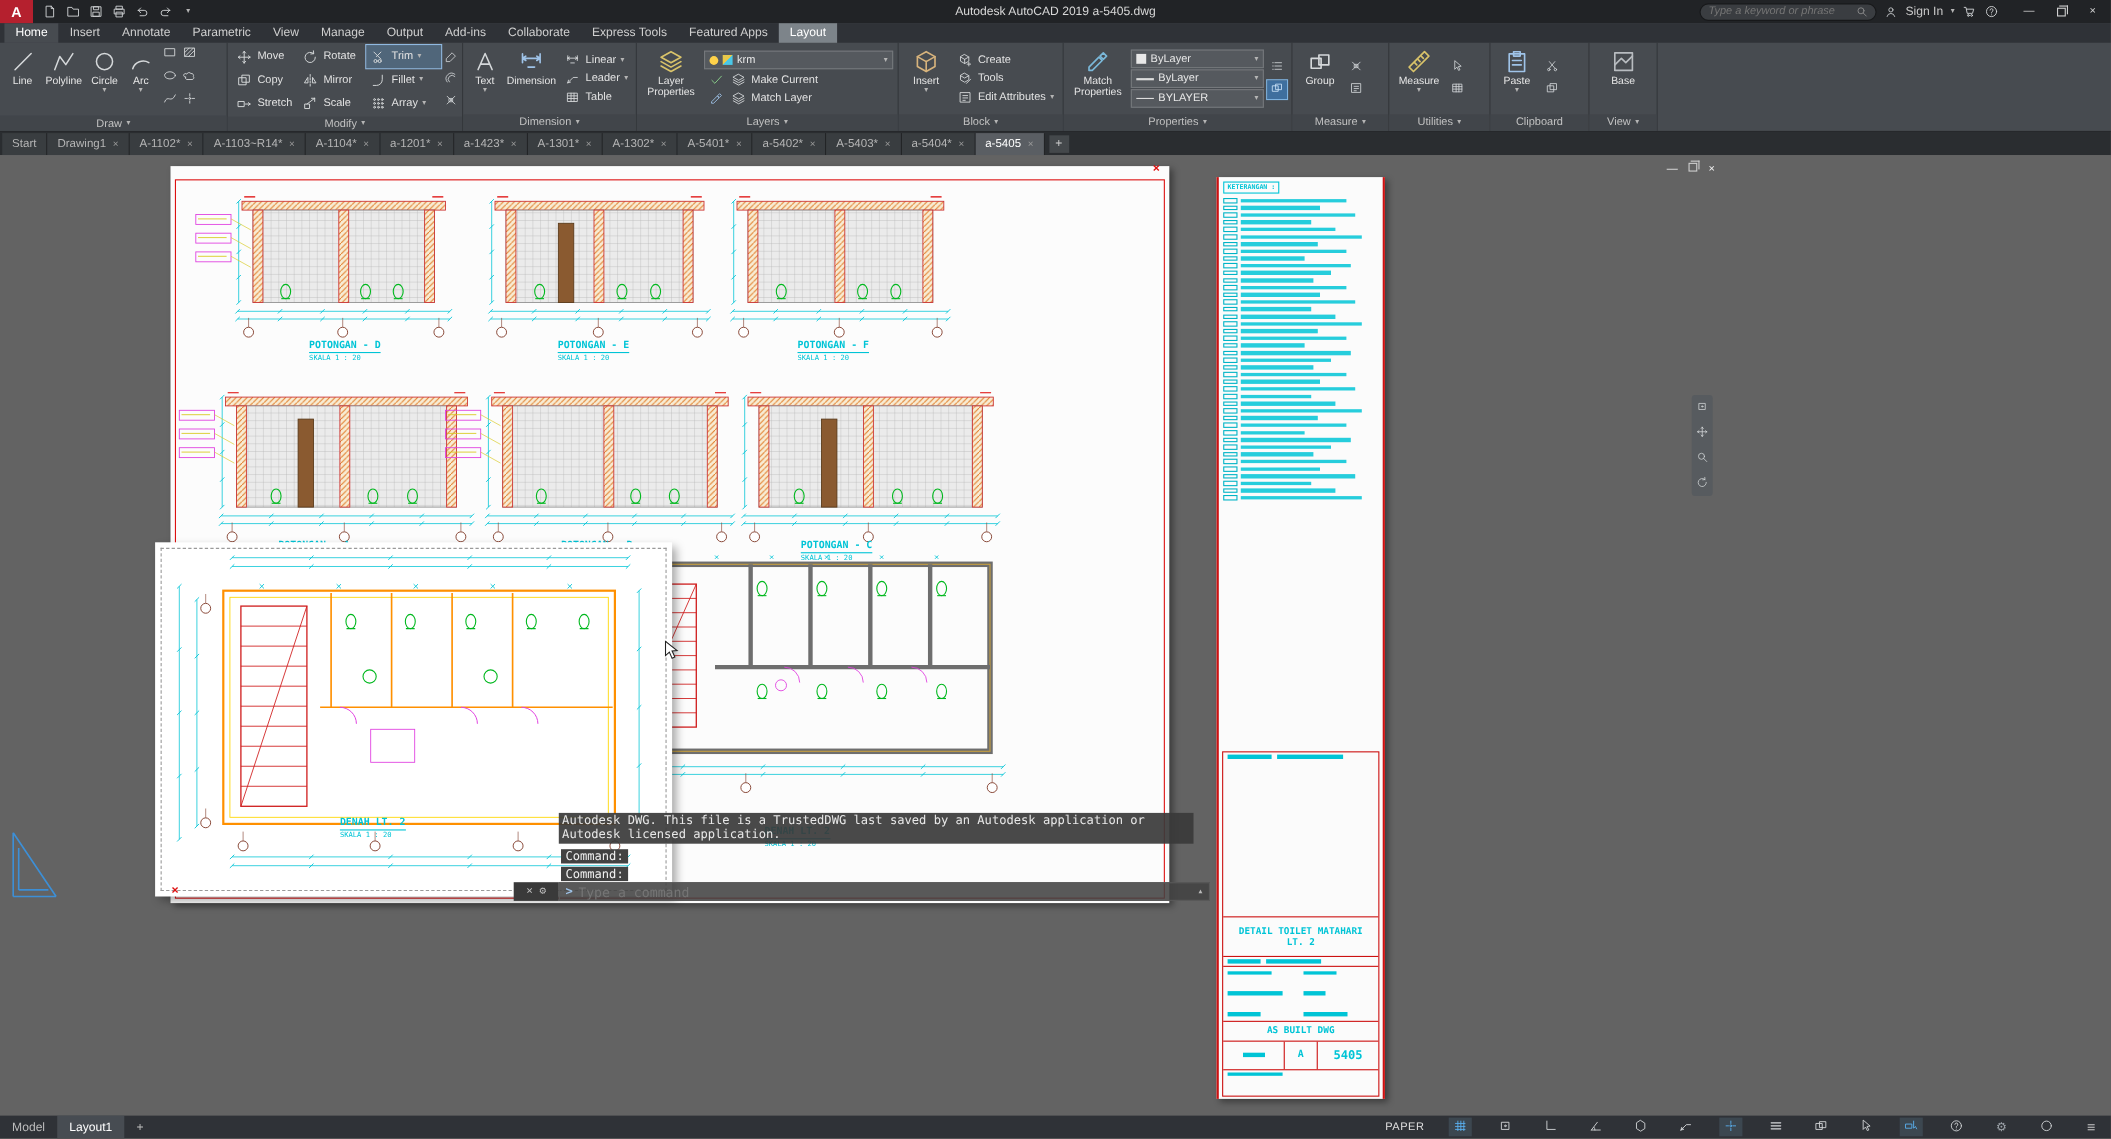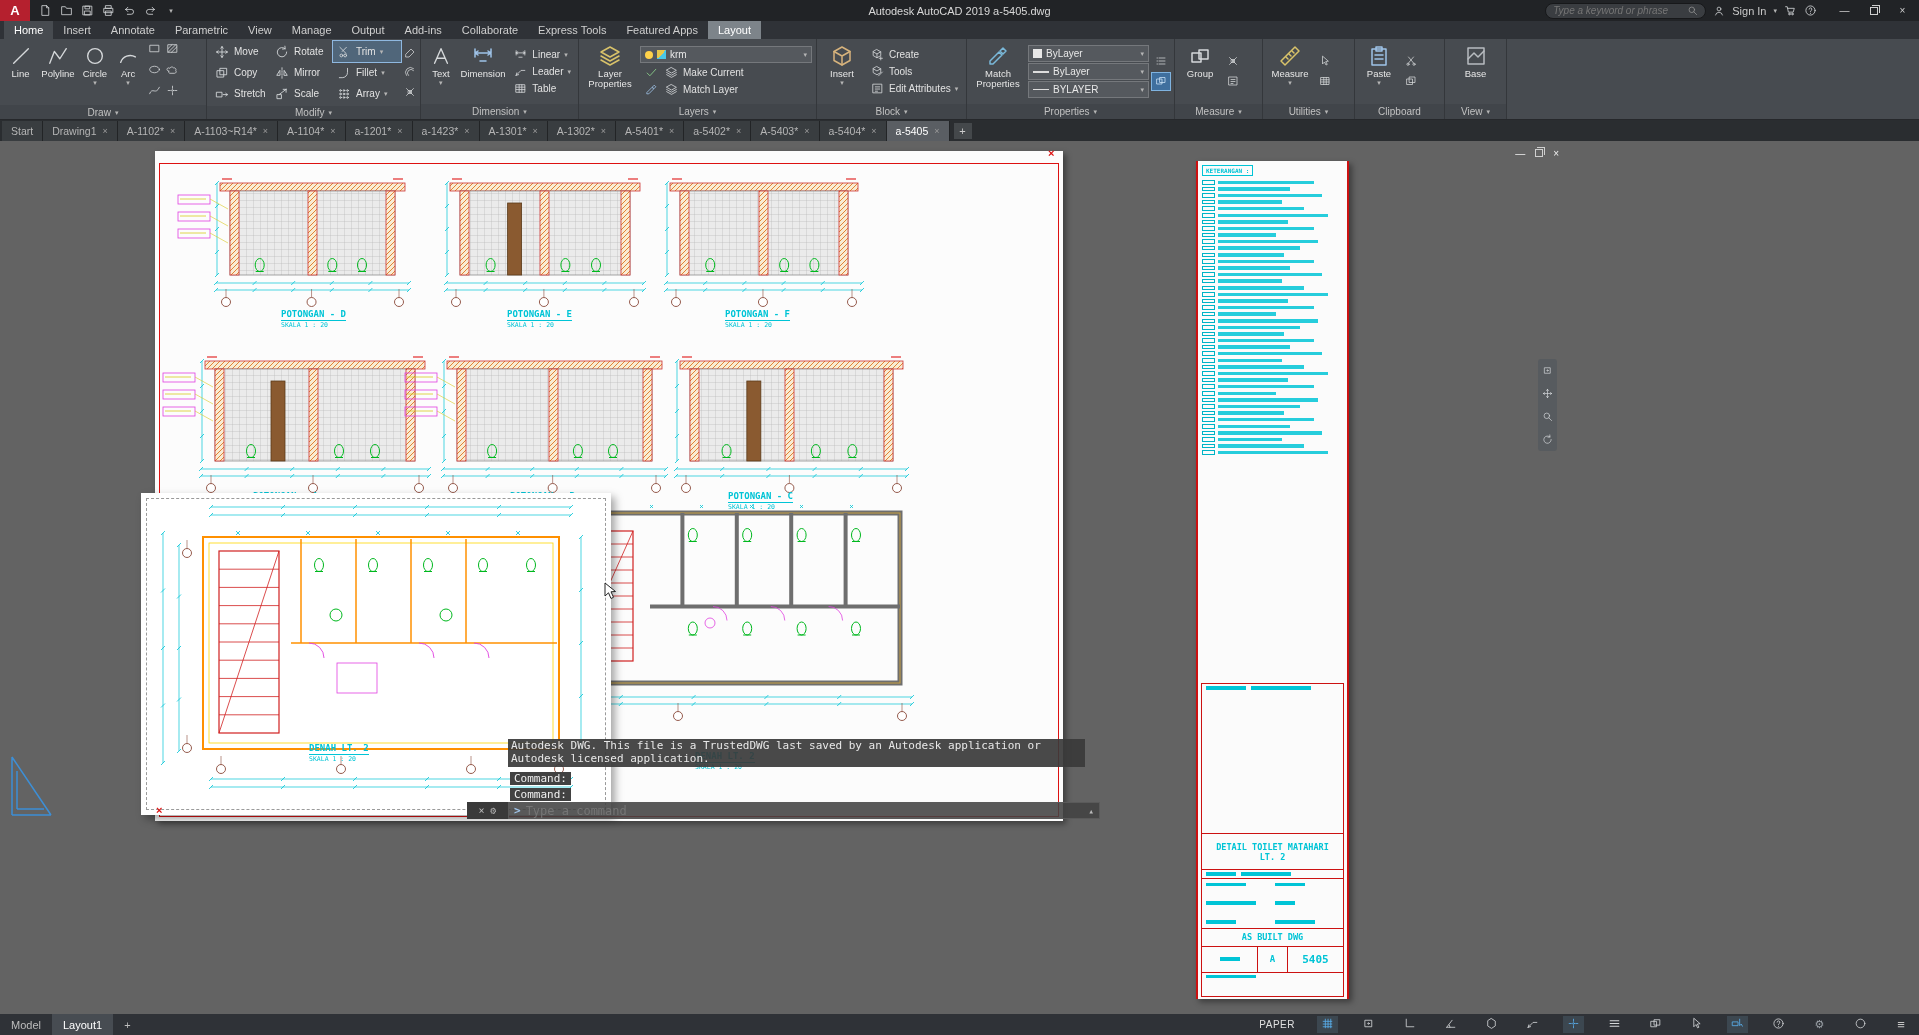--- a/index.html
+++ b/index.html
@@ -59,21 +59,21 @@
 .ftab-add{width:18px;height:16px;margin:0 0 2px 4px;background:#44484b;color:#ccc;display:flex;align-items:center;justify-content:center;font-size:11px;}
 
 
 .canvas{position:relative;flex:1;background:#636363;overflow:hidden;}
 .dw-controls{position:absolute;right:360px;top:7px;display:flex;gap:10px;z-index:5;color:#f0f0f0;font-size:10px;}
 .paper{position:absolute;left:155px;top:10px;width:908px;height:670px;background:#fcfcfc;box-shadow:3px 3px 6px rgba(0,0,0,.4);z-index:1;}
 .paper-frame{position:absolute;left:4px;top:12px;right:4px;bottom:4px;border:1px solid #dd1111;pointer-events:none;}
 .cad-caption{position:absolute;color:#00c4d6;font:bold 9px "DejaVu Sans Mono",monospace;z-index:2;}
 .cad-caption .cap{display:inline-block;border-bottom:1px solid #00c4d6;padding-bottom:1px;text-align:right;}
 .cad-caption .scale{display:block;font-size:6.5px;font-weight:normal;}
-.legend{position:absolute;left:1196px;top:20px;width:153px;height:838px;background:#fbfbfb;border-left:2px solid #cc1111;border-right:2px solid #cc1111;box-shadow:3px 3px 6px rgba(0,0,0,.4);z-index:1;}
+.legend{position:absolute;left:1106px;top:20px;width:153px;height:838px;background:#fbfbfb;border-left:2px solid #cc1111;border-right:2px solid #cc1111;box-shadow:3px 3px 6px rgba(0,0,0,.4);z-index:1;}
 .legend-header{position:absolute;left:4px;top:4px;border:1px solid #00c4d6;color:#00c4d6;font:bold 6px "DejaVu Sans Mono",monospace;padding:1px 3px;}
 #keynote-rows{position:absolute;left:4px;top:18px;right:4px;}
 .krow{display:flex;align-items:center;gap:3px;height:6.6px;}
 .kcode{width:13px;height:4.5px;border:1px solid #00b4c6;flex:0 0 auto;}
 .kbar{height:3.5px;background:#00c4d6;opacity:.85;}
 .tb-area{position:absolute;left:3px;right:3px;top:522px;bottom:2px;border:1px solid #cc1111;font-family:"DejaVu Sans Mono",monospace;}
 .tb-box{border-bottom:1px solid #cc1111;padding:2px 4px;display:flex;gap:5px;align-items:flex-start;flex-wrap:wrap;}
 .tb-box.tall{height:150px;}
 .tbar{height:3.5px;background:#00c4d6;display:inline-block;}
 .w20{width:20px;}.w30{width:30px;}.w40{width:40px;}.w50{width:50px;}.w60{width:60px;}

